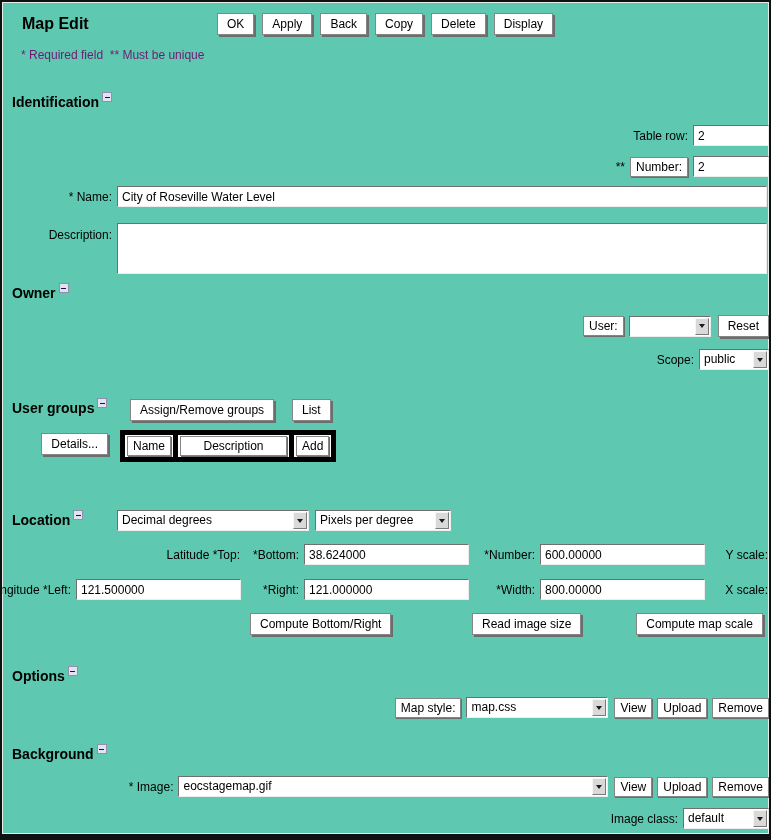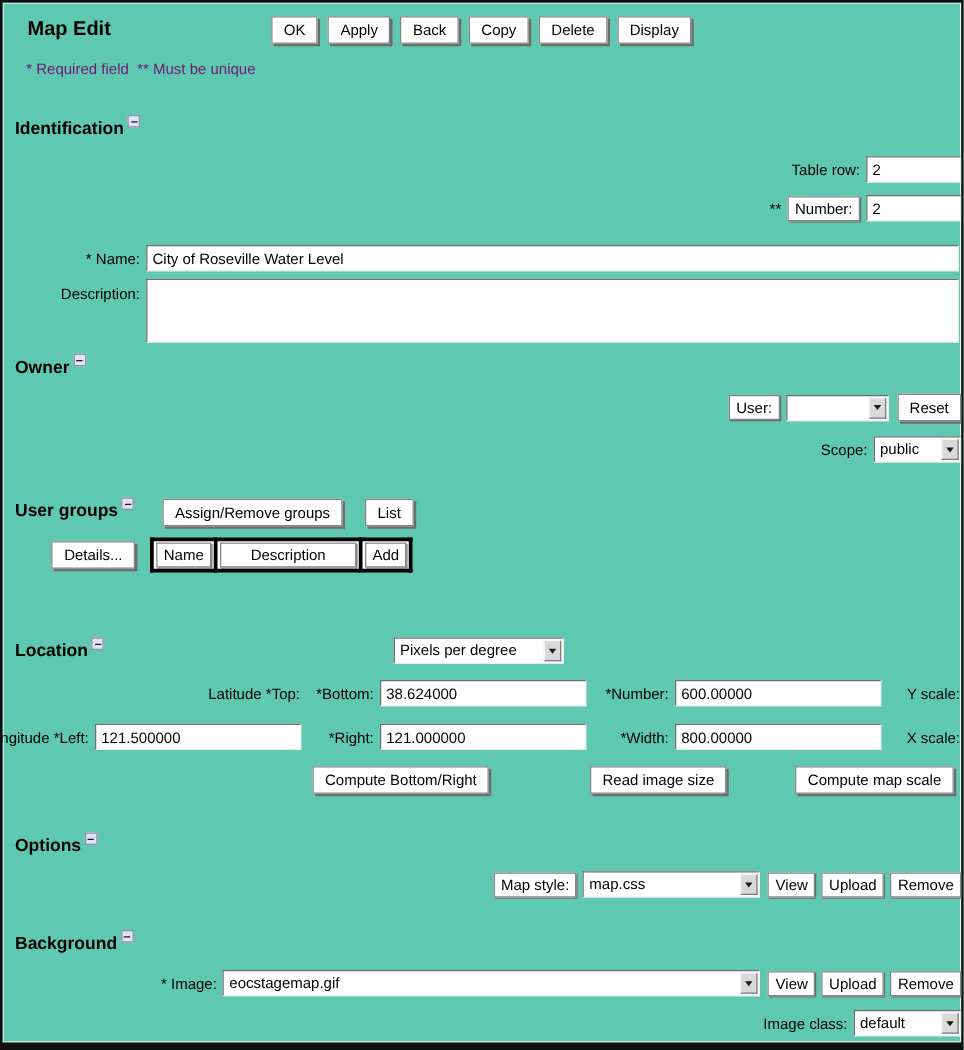--- a/index.html
+++ b/index.html
@@ -46,21 +46,21 @@
     border:1px solid; border-color:#6f6f6f #ededed #ededed #6f6f6f; cursor:pointer;gap:17px;
   }
   .select-value { flex:1; font-size:12px; padding:2px 4px; white-space:nowrap; overflow:hidden; }
   .select-arrow {
     flex:0 0 14px; margin:1px; background:#d9d9d9;
     border:1px solid; border-color:#f6f6f6 #7a7a7a #7a7a7a #f6f6f6;
     display:flex; align-items:center; justify-content:center;
   }
   .select-arrow::after { content:""; width:0; height:0; border-left:3px solid transparent; border-right:3px solid transparent; border-top:4px solid #1a1a1a; }
   .ug-table { position:absolute; left:118px; top:428px; border-collapse:collapse; }
-  .ug-table td { border:3px solid #000000; background:#fff; padding:1px 2px; font-size:12px; vertical-align:middle; }
+  .ug-table td { border:5px solid #000000; background:#fff; padding:1px 2px; font-size:12px; vertical-align:middle; }
   .ug-table .cell-btn { width:100%; }
   .cellval { font-size:12px; padding:0 2px; }
   
   .loc-lbl { text-align:right; font-size:12px; padding-right:1px; }
   .l1 { flex:0 0 111px; } .l2 { flex:0 0 59px; } .l3 { flex:0 0 67px; } .l4 { flex:0 0 64px; }
   .loc-inp { flex:0 0 112px; margin-left:4px; }
   .abs { position:absolute; }
 </style>
 </head>
 <body>
@@ -88,21 +88,21 @@
     <span class="lbl">Table row:</span>
     <input type="text" class="tin ctl" style="width: 76px;" value="2">
   </div>
   <div class="row" style="top:154px">
     <span class="lbl-btns">
       <span>**</span>
       <button class="btn small">Number:</button>
     </span>
     <input type="text" class="tin ctl" style="width: 76px;" value="2">
   </div>
-  <div class="row" style="top:194px">
+  <div class="row" style="top:184px">
     <span class="lbl">* Name:</span>
     <input type="text" class="tin ctl" style="flex: 1 1 0%; margin-right: 2px;" value="City of Roseville Water Level">
   </div>
   <div class="row" style="top:221px; align-items:flex-start">
     <span class="lbl" style="padding-top:5px">Description:</span>
     <textarea class="tin ctl" style="flex: 1 1 0%; margin-right: 2px;"></textarea>
   </div>
 
   <div class="heading" style="top:283px">
     <span>Owner</span>
@@ -146,20 +146,24 @@
     </tr>
   </tbody>
     </table>
 
   <div class="heading" style="top:510px">
     <span>Location</span>
     <span class="collapse-icon">
         <span class="minus"></span>
       </span>
   </div>
+  <span class="select abs" style="left:115px; top:508px; width:192px">
+    <span class="select-value">Decimal degrees</span>
+    <span class="select-arrow"></span>
+  </span>
   <span class="select abs" style="left:313px; top:508px; width:136px">
     <span class="select-value">Pixels per degree</span>
     <span class="select-arrow"></span>
   </span>
 
   <div class="row" style="top:542px">
     <span class="loc-lbl l1">Latitude *Top:</span>
     <span class="loc-lbl l2">*Bottom:</span>
     <input type="text" class="tin loc-inp" value="38.624000" style="">
     <span class="loc-lbl l3">*Number:</span>

